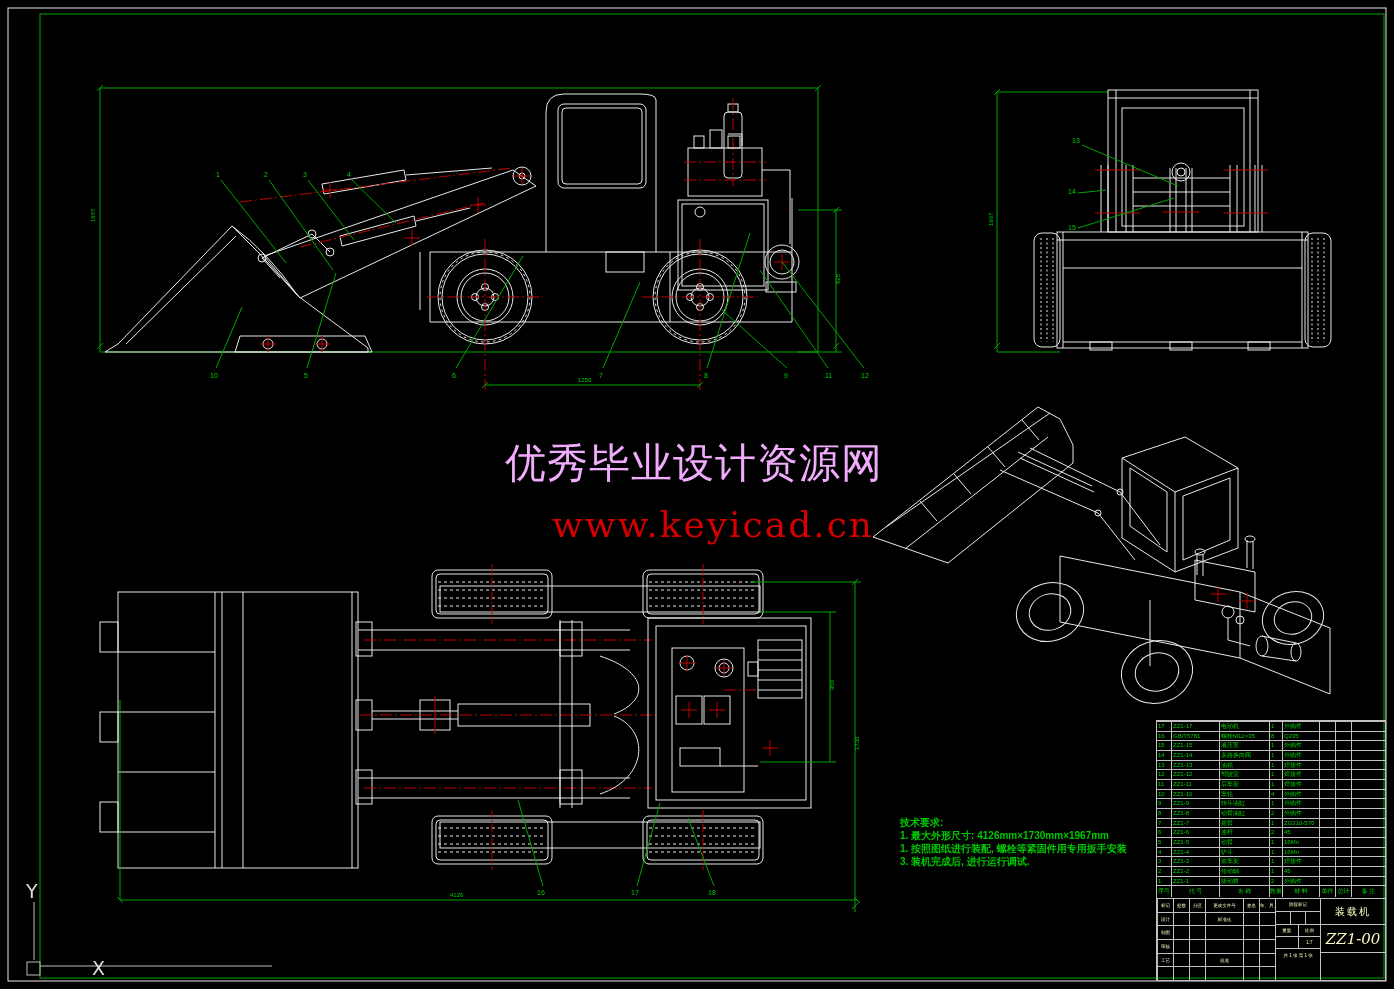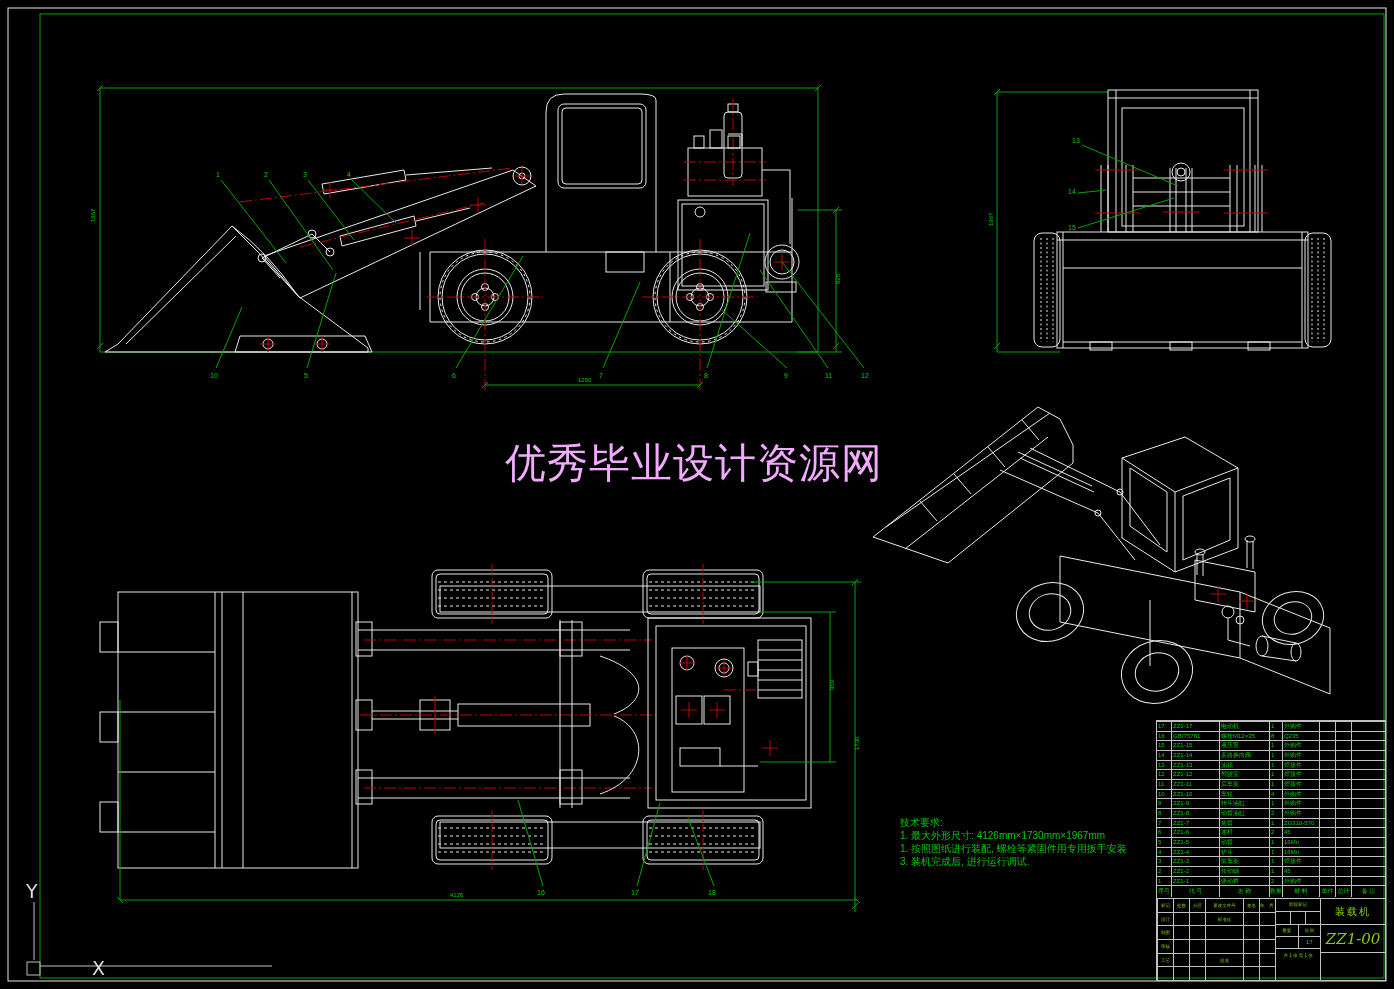--- a/index.html
+++ b/index.html
@@ -13,31 +13,31 @@
   .g{stroke:#00a400;}
   .r{stroke:#c00000;}
   .rd{stroke:#c00000;stroke-dasharray:12 3 2 3;}
   .gt{fill:#00d000;stroke:none;font-family:"Liberation Sans",sans-serif;font-size:6px;}
   .ct{fill:#00d000;stroke:none;font-family:"Liberation Sans",sans-serif;font-size:7px;}
   .ax{fill:#dedede;stroke:none;font-family:"DejaVu Sans",sans-serif;font-size:19px;}
   .watermark1{left:505px;top:436px;width:400px;color:#f0abfc;font-family:"DejaVu Serif",serif;
      font-size:41px;letter-spacing:1px;white-space:nowrap;}
   .watermark2{left:552px;top:504px;width:320px;color:#d40000;font-family:"DejaVu Serif",serif;
      font-size:36px;letter-spacing:2px;white-space:nowrap;}
-  .technotes{left:900px;top:816px;color:#00c800;font-size:10px;line-height:13px;white-space:nowrap;}
+  .technotes{left:900px;top:816px;color:#00c800;font-size:10px;line-height:13px;white-space:nowrap;font-weight:bold;}
   
   .ptable{left:1156px;top:720px;width:230px;height:261px;border:1px solid #c0c0c0;box-sizing:border-box;}
   .prow,.phead{display:grid;grid-template-columns:14px 48px 50px 13px 37px 16px 16px 1fr;box-sizing:border-box;}
   .prow{height:9.68px;}
   .phead{height:12px;}
   .pcell{border-left:1px solid #c0c0c0;border-top:1px solid #c0c0c0;color:#00d000;font-size:6px;
      line-height:9px;overflow:hidden;white-space:nowrap;padding-left:1px;box-sizing:border-box;}
   .prow .pcell:first-child,.phead .pcell:first-child{border-left:none;}
   .phead .pcell{line-height:11px;text-align:center;padding-left:0;}
-  .tblock{position:absolute;left:0;top:177px;width:228px;height:82px;display:flex;color:#84cc16;border-radius:12px;}
+  .tblock{position:absolute;left:0;top:177px;width:228px;height:82px;display:flex;color:#fef9c3;border-radius:12px;}
   .tblock div{box-sizing:border-box;}
   .tbL{width:118px;display:grid;grid-template-columns:16px 16px 16px 38px 16px 16px;
      grid-auto-rows:13.66px;}
   .tbL div{border-left:1px solid #c0c0c0;border-top:1px solid #c0c0c0;font-size:4.5px;line-height:13px;
      overflow:hidden;text-align:center;white-space:nowrap;}
   .tbM{width:46px;display:flex;flex-direction:column;border-left:1px solid #c0c0c0;}
   .tbM>div{border-top:1px solid #c0c0c0;font-size:4.5px;text-align:center;overflow:hidden;white-space:nowrap;}
   .tbM .boxes{display:flex;height:13px;}
   .tbM .boxes div{flex:1;border-left:1px solid #c0c0c0;height:100%;}
   .tbM .boxes div:first-child{border-left:none;}
@@ -338,20 +338,21 @@
       <ellipse class="w" cx="1157" cy="672" rx="22" ry="19"></ellipse>
         </g>
     <g transform="rotate(-18 1293 618)">
           <ellipse class="w" cx="1293" cy="618" rx="31" ry="26"></ellipse>
       <ellipse class="w" cx="1293" cy="618" rx="19" ry="16"></ellipse>
         </g>
   </g>
 </svg>
 
 <div class="abs watermark1">优秀毕业设计资源网</div>
+<div class="abs watermark2">www.keyicad.cn</div>
 
 <div class="abs technotes">
   <div>技术要求:</div>
   <div>1. 最大外形尺寸: 4126mm×1730mm×1967mm</div>
   <div>1. 按照图纸进行装配, 螺栓等紧固件用专用扳手安装</div>
   <div>3. 装机完成后, 进行运行调试.</div>
 </div>
 
 <div class="abs ptable">
   <div>

